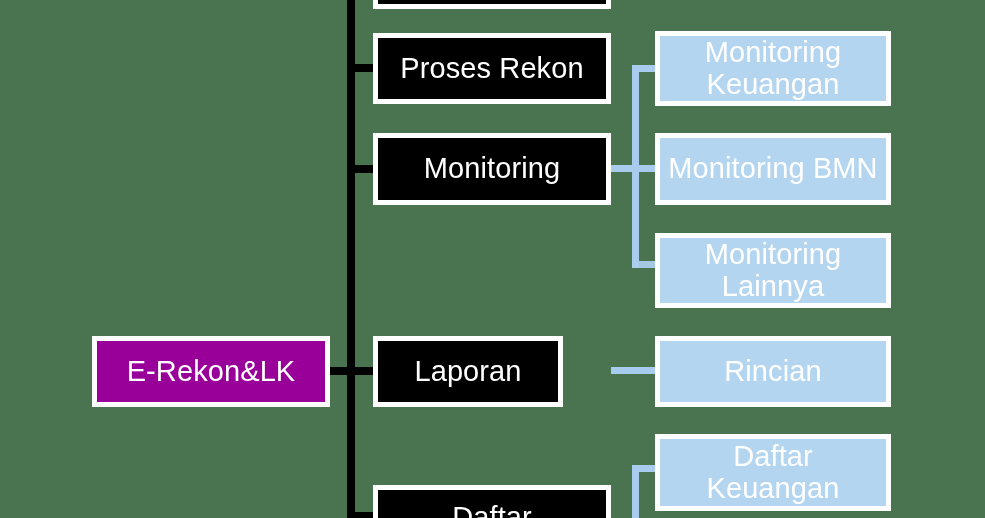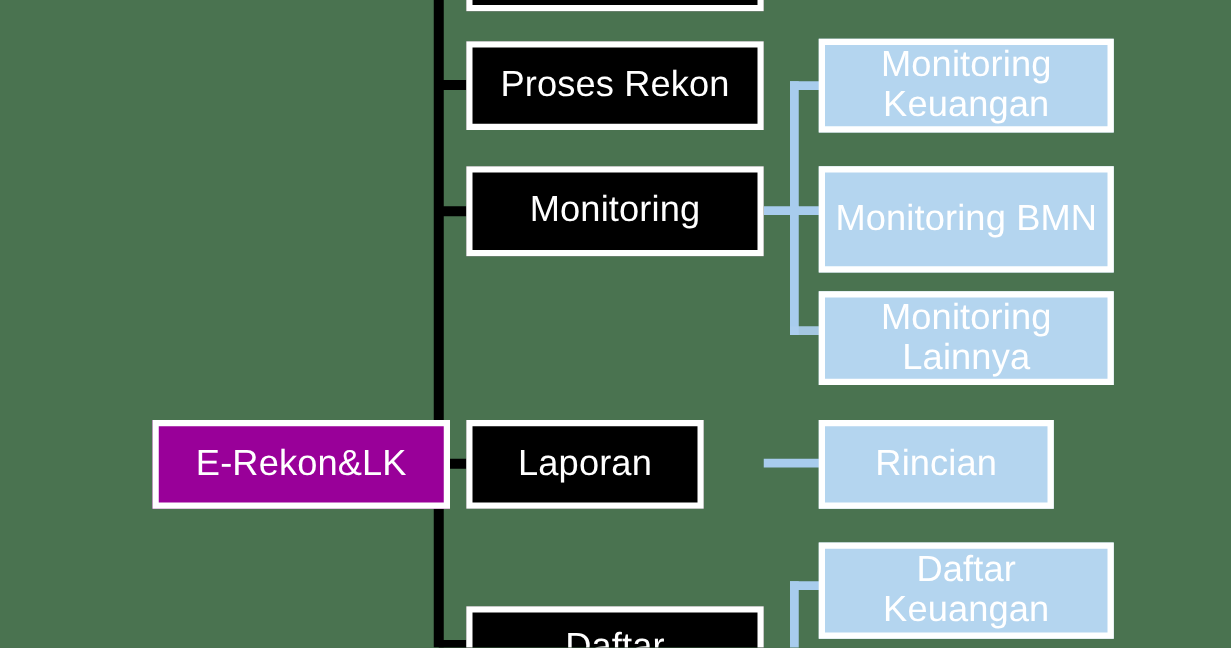--- a/index.html
+++ b/index.html
@@ -76,38 +76,38 @@
 
   <div class="link blue" style="left:632px; top:165px; width:26px; height:7px;"></div>
 
   <div class="link blue-soft" style="left:632px; top:261px; width:26px; height:7px; opacity:0.92;"></div>
 
   <div class="link blue" style="left:611px; top:367px; width:48px; height:7px;"></div>
 
   <div class="link blue" style="left:632px; top:465px; width:7px; height:55px;"></div>
   <div class="link blue" style="left:632px; top:465px; width:26px; height:7px;"></div>
 
-  <div class="node root" style="left:92px; top:336px; width:238px; height:71px;margin-left:30px;">E-Rekon&amp;LK</div>
+  <div class="node root" style="left:92px; top:336px; width:238px; height:71px;">E-Rekon&amp;LK</div>
 
   <div class="node lvl1" style="left:373px; top:-62px; width:238px; height:71px;"></div>
 
   <div class="node lvl1" style="left:373px; top:33px; width:238px; height:71px;">Proses Rekon</div>
 
   <div class="node lvl1" style="left:373px; top:133px; width:238px; height:72px;">Monitoring</div>
 
   <div class="node lvl1" style="left:373px; top:336px; width:190px; height:71px;">Laporan</div>
 
   <div class="node lvl1" style="left:373px; top:485px; width:238px; height:71px; align-items:flex-start; padding-top:12px;">Daftar</div>
 
   <div class="node lvl2" style="left:655px; top:31px; width:236px; height:75px;">Monitoring
 Keuangan</div>
 
-  <div class="node lvl2" style="left:655px; top:133px; width:236px; height:85px;">Monitoring BMN</div>
+  <div class="node lvl2" style="left:655px; top:133px; width:236px; height:72px;">Monitoring BMN</div>
 
   <div class="node lvl2" style="left:655px; top:233px; width:236px; height:75px;">Monitoring
 Lainnya</div>
 
-  <div class="node lvl2" style="left:655px; top:336px; width:188px; height:71px;">Rincian</div>
+  <div class="node lvl2" style="left:655px; top:336px; width:236px; height:71px;">Rincian</div>
 
   <div class="node lvl2" style="left:655px; top:434px; width:236px; height:77px;">Daftar
 Keuangan</div>
 
 </div>
 
 </body></html>

